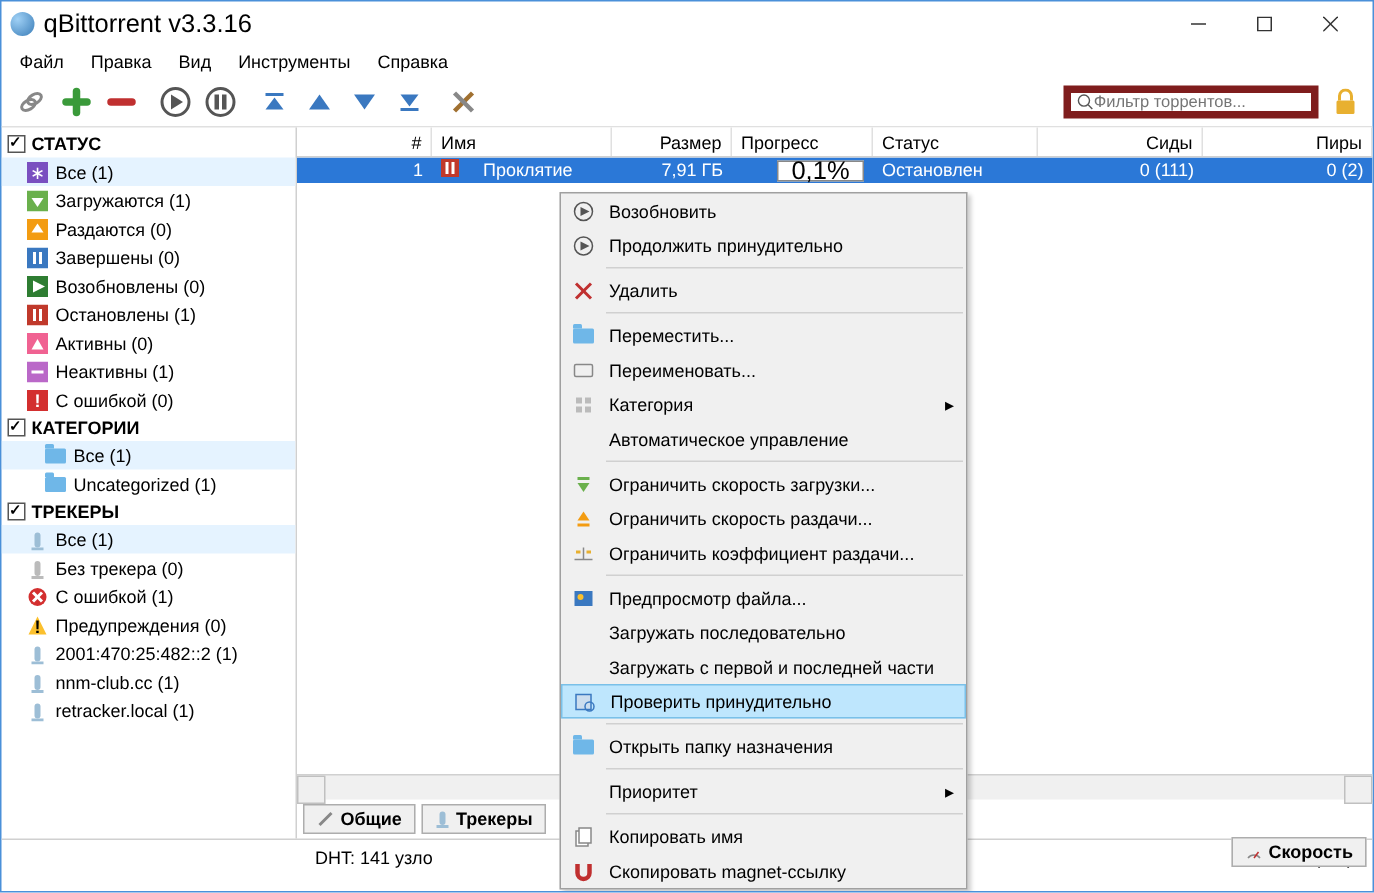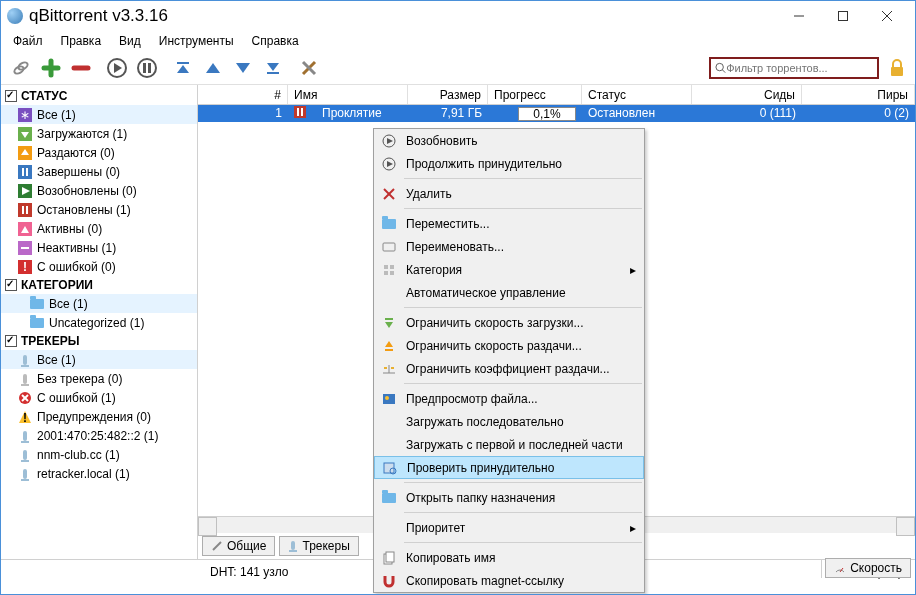--- a/index.html
+++ b/index.html
@@ -12,21 +12,21 @@
 .winbtn { width: 44px; height: 30px; display: flex; align-items: center; justify-content: center; color: #333; }
 .winbtn svg { width: 10px; height: 10px; }
 
 
 .menubar { height: 20px; display: flex; align-items: center; padding: 0 4px; gap: 2px; }
 .menubar span { padding: 2px 8px; }
 
 
 .toolbar { height: 34px; display: flex; align-items: center; padding: 2px 6px; border-bottom: 1px solid #e0e0e0; }
 .tbtn { width: 28px; height: 28px; display: flex; align-items: center; justify-content: center; margin-right: 2px; }
-.searchbox { margin-left: auto; display: flex; align-items: center; border: 2px solid #7f1d1d; height: 22px; padding: 0 4px; width: 170px; }
+.searchbox { margin-left: auto; display: flex; align-items: center; border: 5px solid #7f1d1d; height: 22px; padding: 0 4px; width: 170px; }
 .searchbox input { border: none; outline: none; width: 100%; font-size: 11px; color: #888; }
 .lockwrap { width: 24px; display: flex; justify-content: center; margin-left: 6px; }
 
 
 .mainsplit { display: flex; height: 474px; }
 .sidebar { width: 197px; border-right: 1px solid #d0d0d0; overflow: auto; padding-top: 2px; }
 .section-head { display: flex; align-items: center; padding: 2px 4px; font-weight: bold; font-size: 12px; }
 .section-head .chk { width: 12px; height: 12px; border: 1px solid #555; margin-right: 4px; position: relative; }
 .section-head .chk::after { content: "✓"; font-size: 10px; position: absolute; top: -2px; left: 0; }
 .side-item { display: flex; align-items: center; padding: 2px 4px 2px 16px; height: 19px; }
@@ -36,28 +36,28 @@
 
 
 .content { flex: 1; display: flex; flex-direction: column; position: relative; }
 .grid-head { height: 20px; display: flex; background: #fff; border-bottom: 1px solid #d0d0d0; }
 .gh { border-right: 1px solid #e0e0e0; padding: 2px 6px; font-size: 12px; display: flex; align-items: center; }
 .gh.r { justify-content: flex-end; }
 .grid-body { flex: 1; position: relative; overflow: hidden; }
 .grid-row { height: 17px; display: flex; background: #2b78d7; color: #fff; }
 .gc { padding: 1px 6px; font-size: 12px; overflow: hidden; white-space: nowrap; }
 .gc.r { text-align: right; }
-.progress-cell { background: #fff; color: #000; border: 1px solid #888; height: 14px; margin-top: 1px; font-size: 12px; text-align: center; line-height: 12px; margin-left: 24px; }
+.progress-cell { background: #fff; color: #000; border: 1px solid #888; height: 14px; margin-top: 1px; font-size: 17px; text-align: center; line-height: 12px; margin-left: 24px; }
 
 .hscroll { height: 17px; background: #f0f0f0; border-top: 1px solid #d0d0d0; position: relative; }
 .hscroll::before, .hscroll::after { content: ""; position: absolute; top: 0; width: 17px; height: 17px; background: #f0f0f0; border: 1px solid #c0c0c0; }
 .hscroll::before { left: 0; } .hscroll::after { right: 0; }
 
 .bottom-tabs { height: 26px; display: flex; align-items: center; padding: 2px 4px; gap: 4px; }
-.btab { border: 1px solid #adadad; background: #f0f0f0; padding: 2px 8px; display: flex; align-items: center; gap: 4px; font-size: 12px; }
+.btab { border: 1px solid #adadad; background: #f0f0f0; padding: 2px 8px; display: flex; align-items: center; gap: 4px; font-size: 12px; font-weight: bold; }
 .btab.right { margin-left: auto; margin-top: 44px; }
 
 
 .status { height: 24px; border-top: 1px solid #d0d0d0; display: flex; font-size: 12px; padding: 0 4px; }
 .status .seg { padding: 0 8px; display: flex; align-items: center; gap: 4px; }
 .status .sep { border-left: 1px solid #d0d0d0; height: 18px; }
 
 
 .ctxmenu { position: absolute; left: 372px; top: 127px; width: 272px; background: #f0f0f0; border: 1px solid #a0a0a0; box-shadow: 2px 2px 3px rgba(0,0,0,0.2); z-index: 100; }
 .ctxmenu .mi { height: 23px; display: flex; align-items: center; padding: 0 8px 0 4px; font-size: 12px; }

